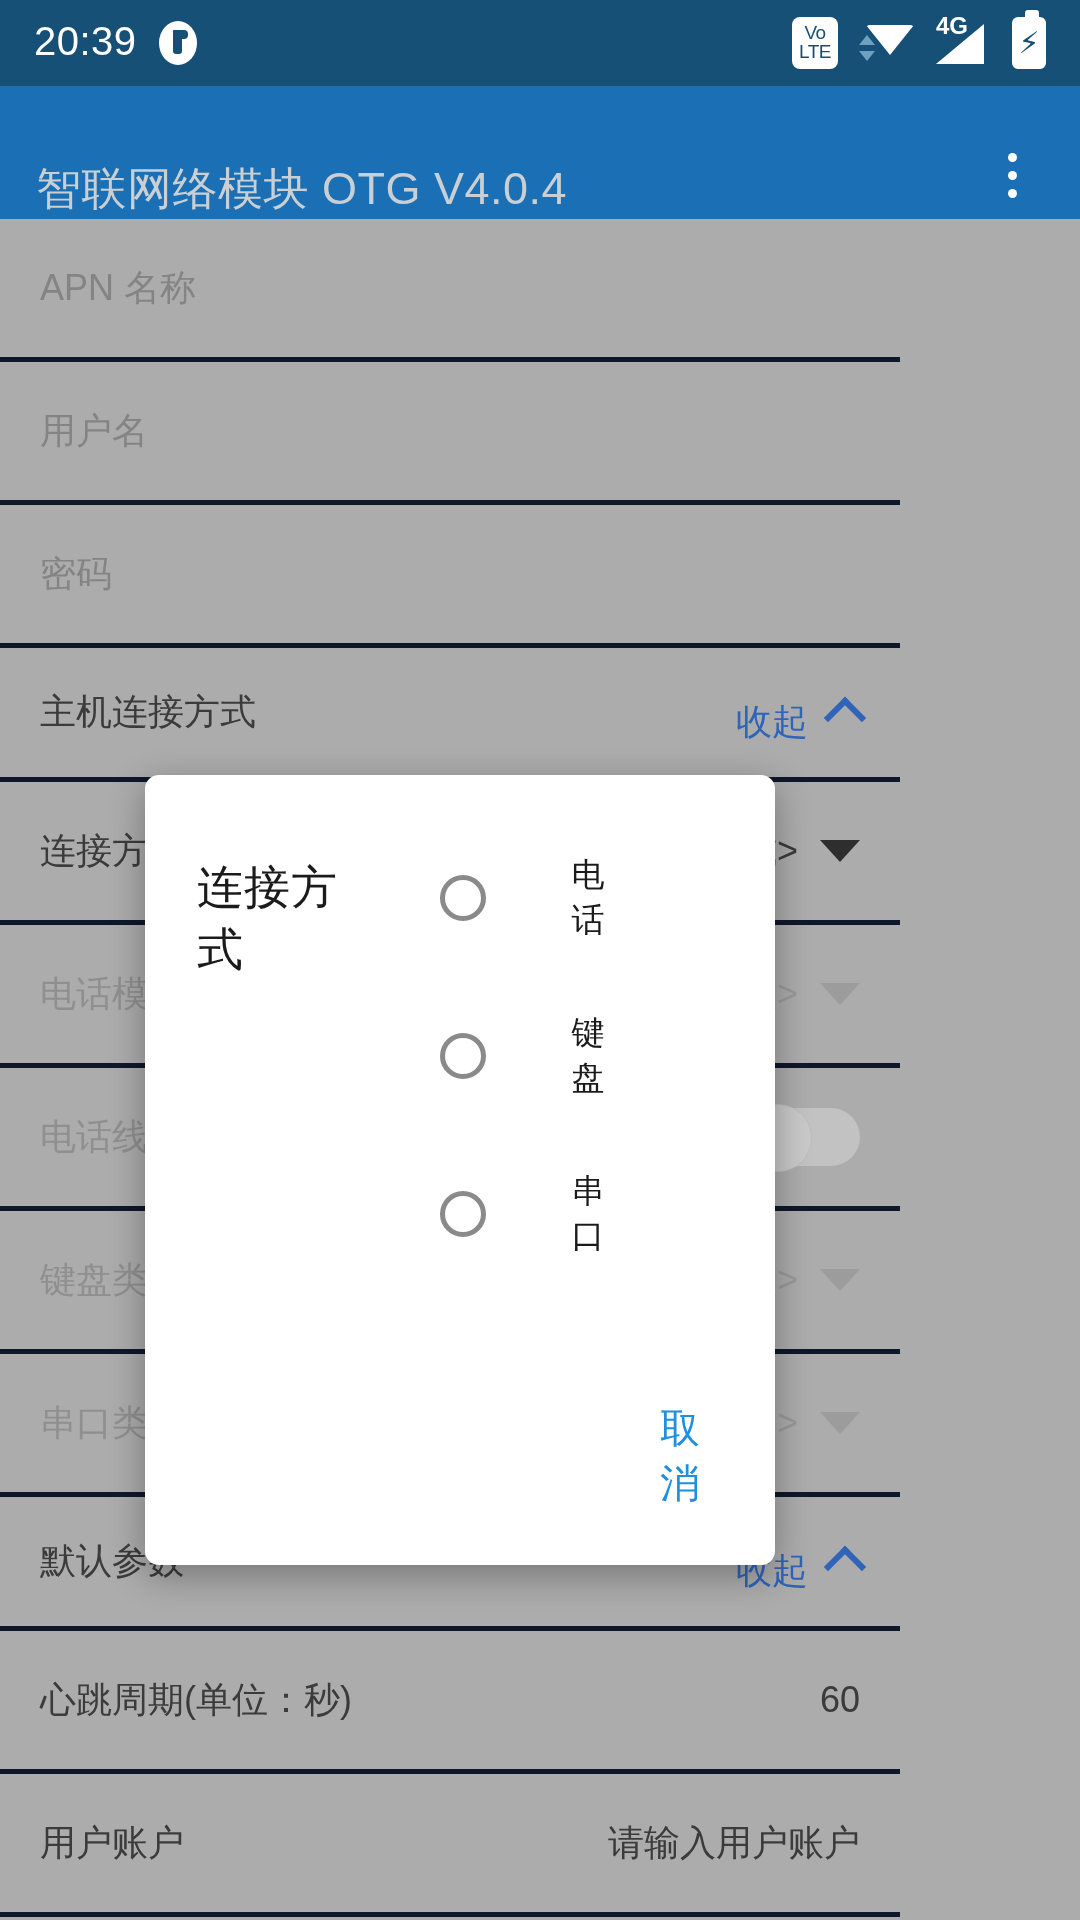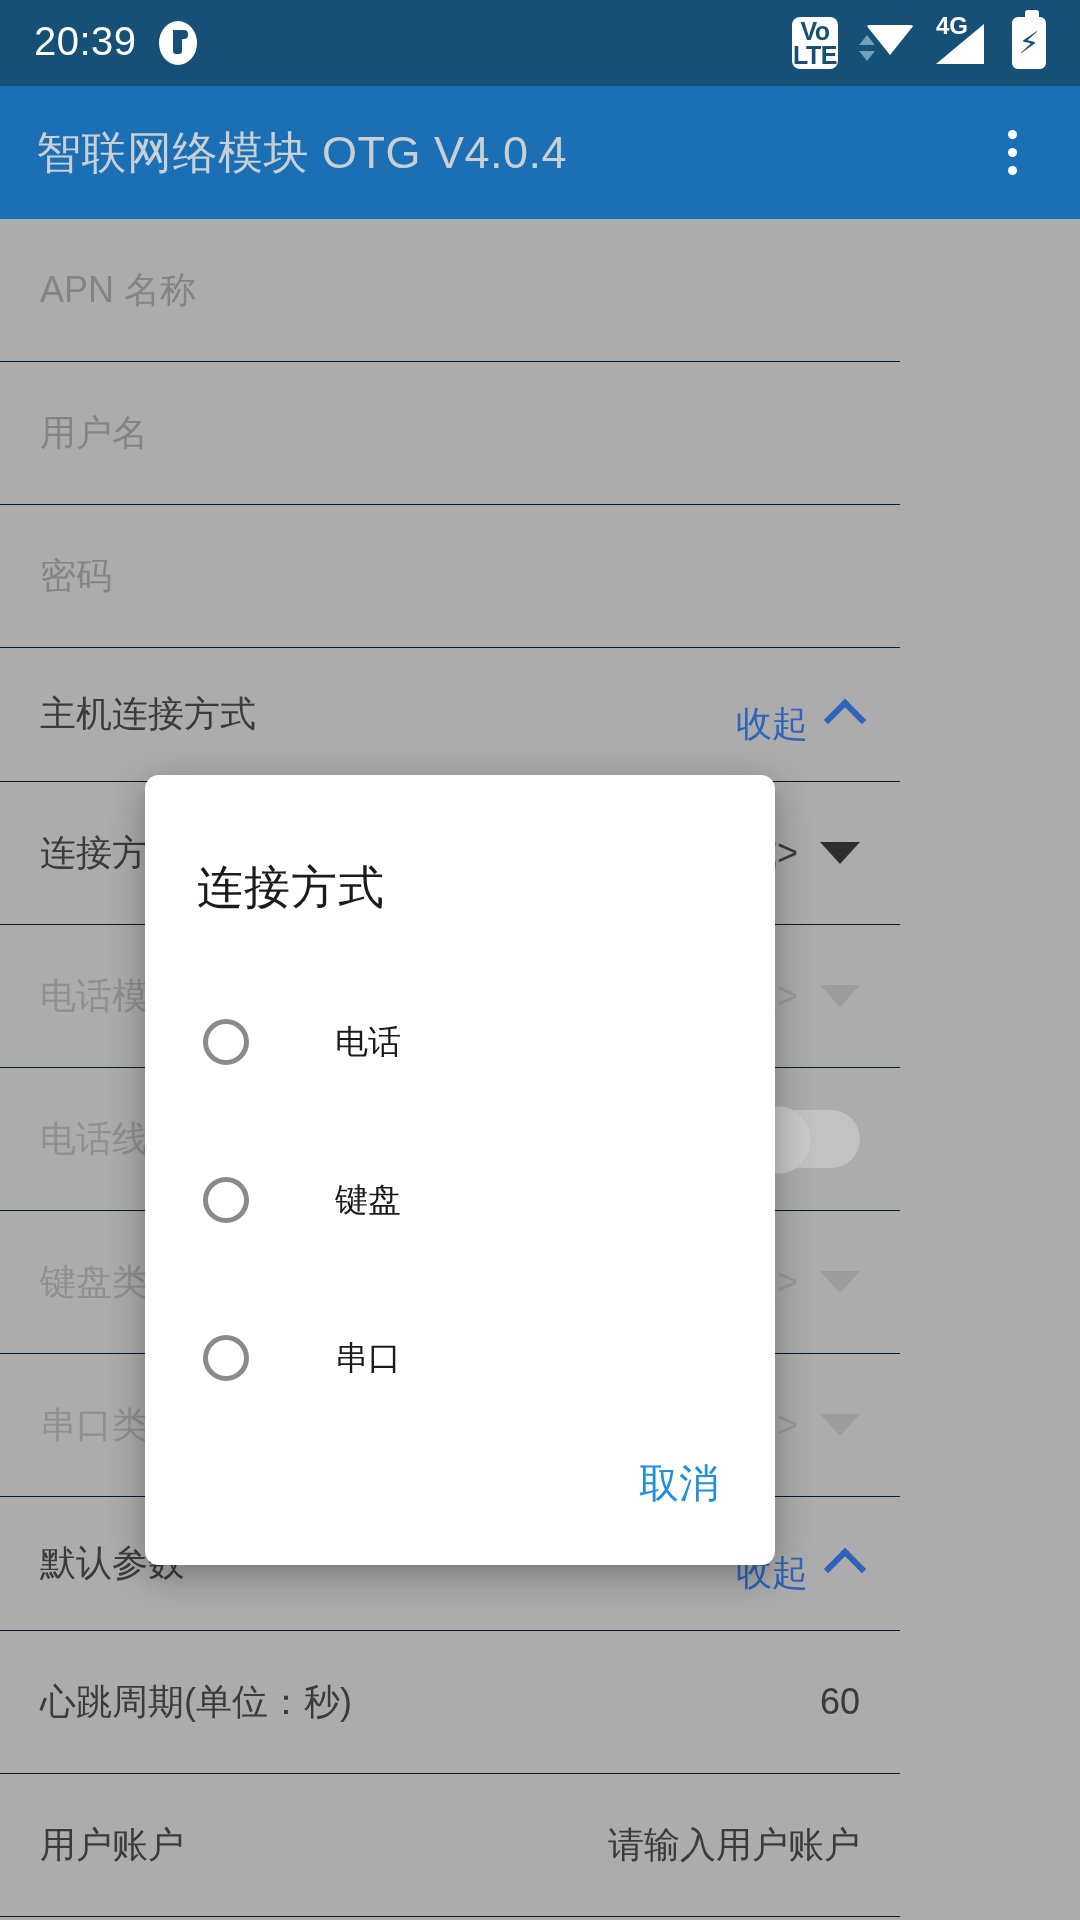--- a/index.html
+++ b/index.html
@@ -41,21 +41,21 @@
   .notif-dot::before{
     content:""; position:absolute; left:14px; top:9px;
     width:15px; height:9px; border-radius:0 4px 4px 0; background:#165076;
   }
   #status-right {
     margin-left:auto; display:flex; align-items:center; gap:20px;
   }
   .volte-badge {
     width:46px; height:52px; border-radius:8px; background:#ffffff;
     display:flex; flex-direction:column; align-items:center; justify-content:center;
-    color:#165076; font-size:25px; font-weight:bold; line-height:0.98;
+    color:#165076; font-size:19px; font-weight:normal; line-height:0.98;
     letter-spacing:-0.5px;
   }
   .wifi-wrap { position:relative; width:56px; height:48px; }
   .wifi-ico {
     position:absolute; left:8px; top:6px;
     width:0; height:0;
     border-left:24px solid transparent;
     border-right:24px solid transparent;
     border-top:30px solid #ffffff;
     border-radius:4px;
@@ -97,21 +97,21 @@
     position:absolute; left:50%; top:50%;
     transform:translate(-50%,-50%);
     color:#165076; font-size:30px; line-height:1;
   }
 
   
   #app-bar {
     position:absolute; top:86px; left:0;
     width:1080px; height:133px;
     background:#1A6FB5;
-    display:flex; align-items:center;
+    display:flex; align-items:flex-end;
     padding:0 36px;
   }
   #app-title {
     color:#c9cfd3; font-size:45px; font-weight:400;
     letter-spacing:0.5px; white-space:nowrap;
   }
   #overflow-menu {
     margin-left:auto;
     width:64px; height:88px;
     display:flex; flex-direction:column;
@@ -124,21 +124,21 @@
 
   
   #content {
     position:absolute; top:219px; left:0;
     width:1080px; height:1701px;
     background:#acacac;
   }
   .row {
     position:relative;
     width:900px;
-    border-bottom:1px solid #0f172a;
+    border-bottom:5px solid #0f172a;
     display:flex; align-items:center;
     padding:0 40px;
   }
   .row-h {
     height:143px;
   }
   .row-ph {
     color:#848484; font-size:36px;
   }
   .row-label {
@@ -183,21 +183,21 @@
     position:absolute; inset:0;
     pointer-events:none;
   }
   #dialog {
     position:absolute;
     left:145px; top:775px;
     width:630px; height:790px;
     background:#ffffff;
     border-radius:14px;
     box-shadow:0 10px 36px rgba(0,0,0,0.32);
-    display:flex; flex-direction:column;
+    display:flex; flex-direction:row;
   }
   #dialog-title {
     color:#1b1b1b; font-size:46px;
     padding:82px 0 0 52px;
     letter-spacing:1px;
   }
   #dialog-options {
     margin-top:44px;
     display:flex; flex-direction:column;
   }

